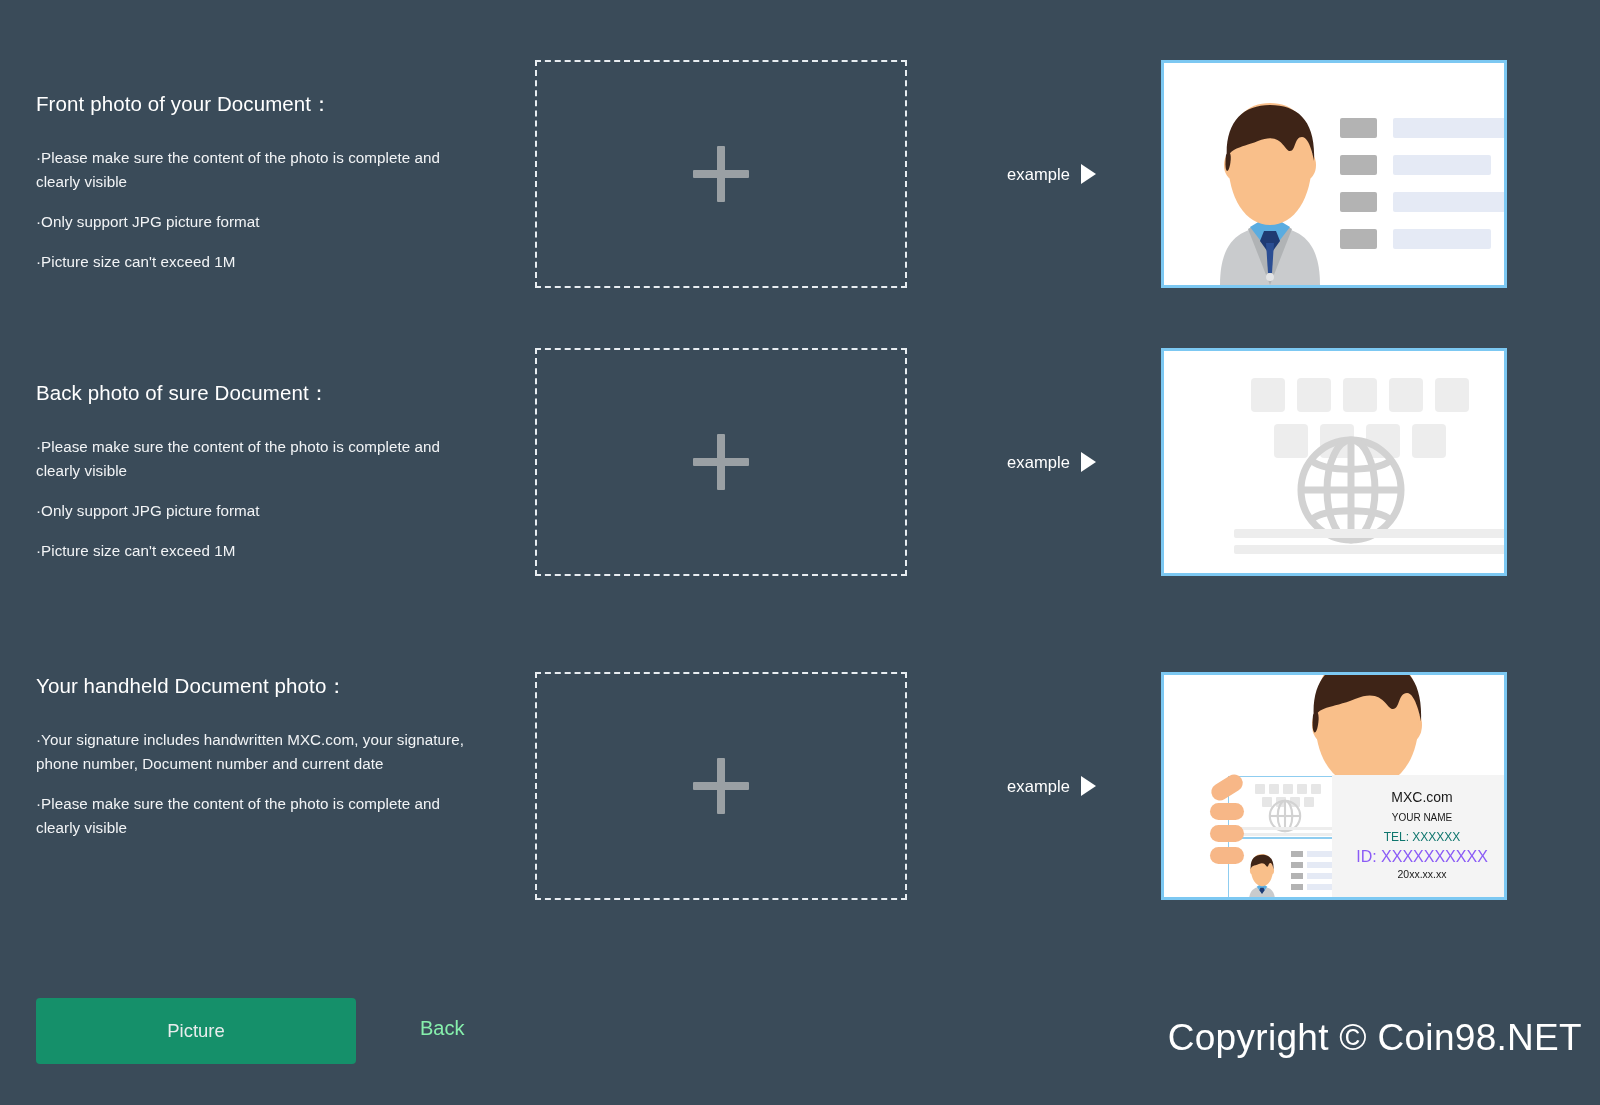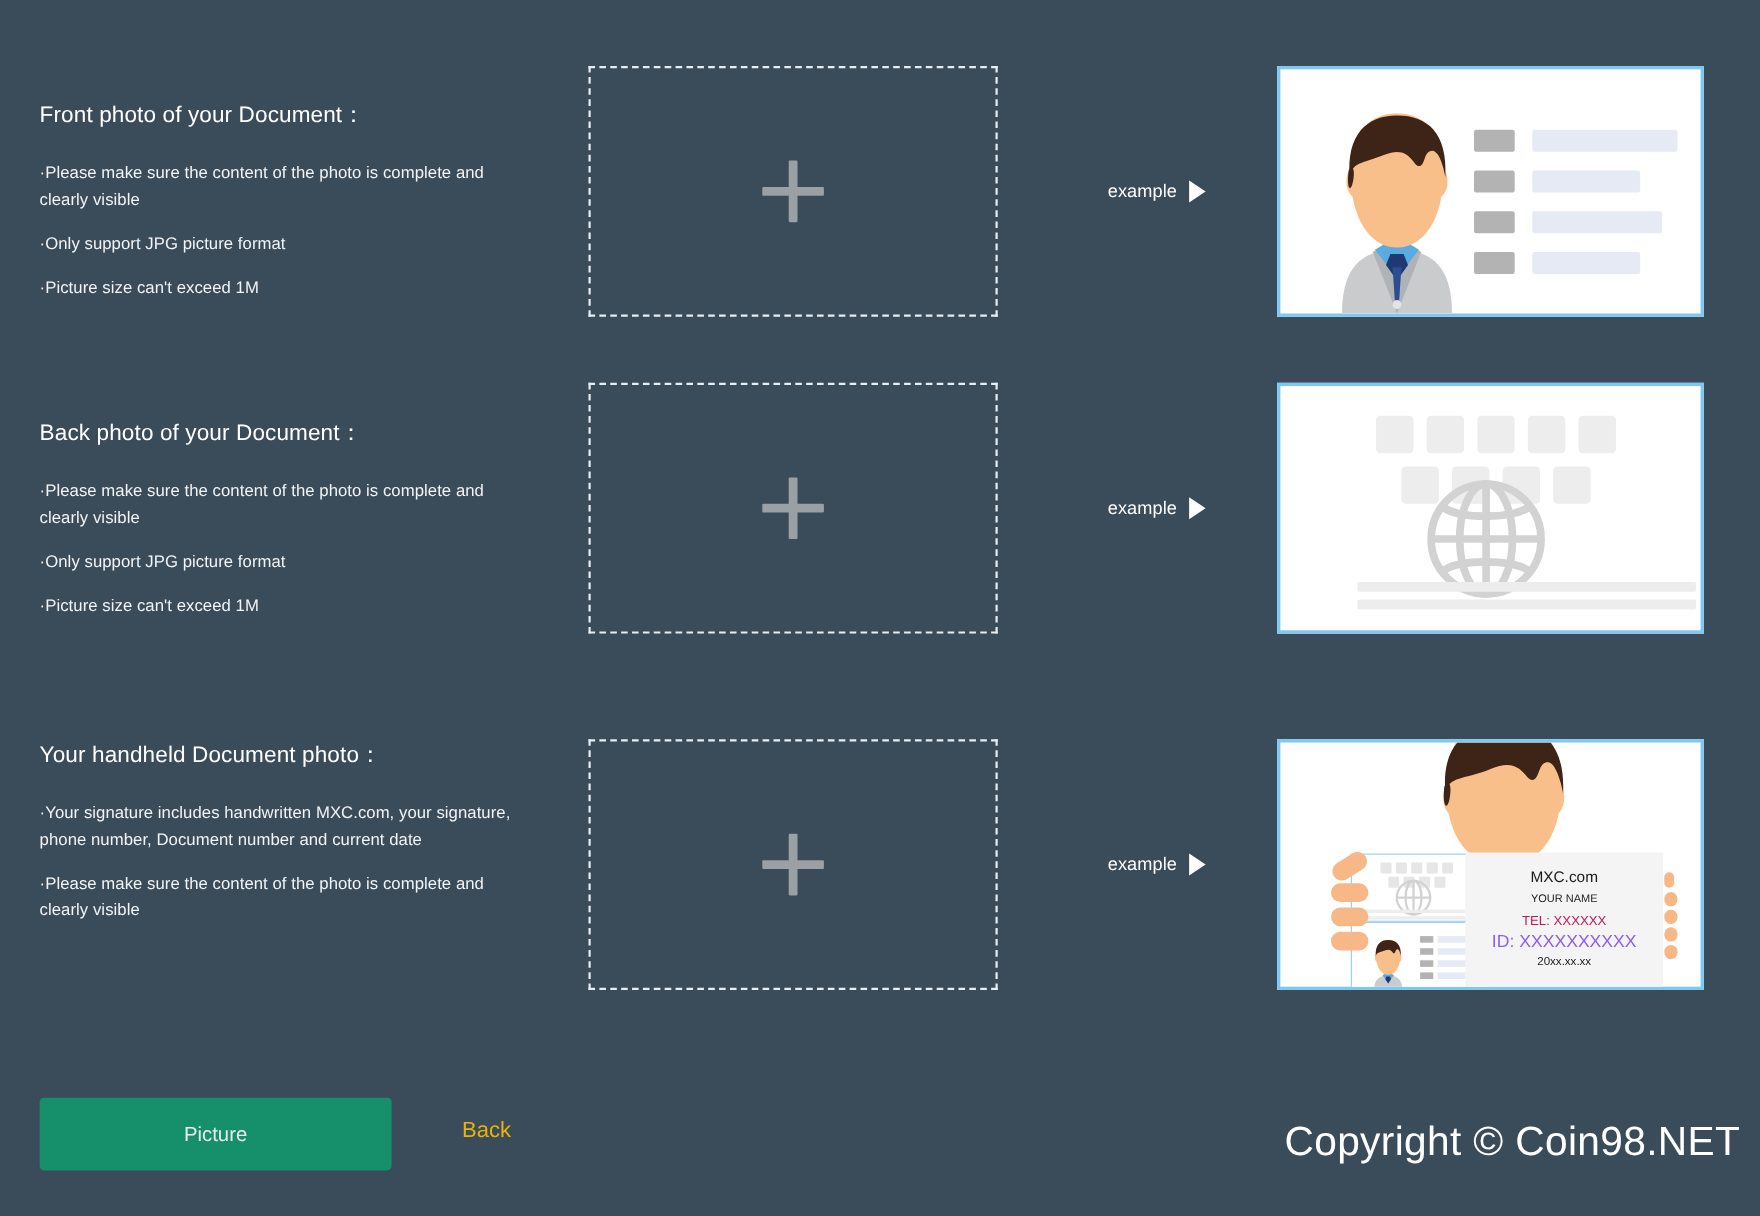--- a/index.html
+++ b/index.html
@@ -97,21 +97,21 @@
     border-left: 15px solid #ffffff;
     border-top: 10px solid transparent;
     border-bottom: 10px solid transparent;
   }
 
   
   .example-card {
     position: absolute;
     left: 1161px;
     top: 0;
-    width: 388px;
+    width: 346px;
     height: 228px;
     background: #ffffff;
     border: 3px solid #7cc8f2;
     overflow: hidden;
   }
 
   
   .ex1-avatar { position: absolute; left: 26px; bottom: 0; width: 160px; height: 182px; }
   .ex1-fields { position: absolute; left: 176px; top: 55px; }
   .field-row { display: flex; align-items: center; gap: 16px; margin-bottom: 17px; }
@@ -145,21 +145,21 @@
   .mini-box { width: 10px; height: 10px; background: #e6e6e6; border-radius: 1px; }
   .mini-line { position: absolute; left: 8px; height: 3px; background: #ededed; }
   .ex3-paper {
     position: absolute; left: 168px; top: 100px; width: 180px; height: 128px;
     background: #f4f4f4;
     display: flex; flex-direction: column; align-items: center;
     padding-top: 13px;
   }
   .paper-l1 { font-size: 14px; color: #1a1a1a; line-height: 19px; }
   .paper-l2 { font-size: 10px; color: #1a1a1a; line-height: 21px; }
-  .paper-l3 { font-size: 12px; color: #be185d; line-height: 19px; }
+  .paper-l3 { font-size: 12px; color: #0f766e; line-height: 19px; }
   .paper-l4 { font-size: 16px; color: #8b5cf6; line-height: 19px; }
   .paper-l5 { font-size: 10.5px; color: #1a1a1a; line-height: 17px; }
   .finger {
     position: absolute;
     background: #f7b787;
     border-radius: 9px;
   }
   .fl { left: 46px; width: 34px; height: 17px; }
   .fl.f1 { top: 104px; transform: rotate(-32deg); }
   .fl.f2 { top: 128px; }
@@ -179,21 +179,21 @@
     width: 320px; height: 66px;
     background: #15906a;
     border: none; border-radius: 4px;
     color: #e8eced;
     font-size: 18.5px;
     font-family: "Liberation Sans", sans-serif;
     cursor: pointer;
   }
   .back-link {
     position: absolute; left: 420px; top: 19px;
-    color: #eab308;
+    color: #86efac;
     font-size: 20px;
     cursor: pointer;
     text-decoration: none;
   }
   .copyright {
     position: absolute; right: 18px; top: 19px;
     color: #ffffff;
     font-size: 37px;
     letter-spacing: .3px;
     white-space: nowrap;
@@ -253,21 +253,21 @@
           <span class="field-key"></span>
           <span class="field-val w4"></span>
         </div>
       </div>
     </div>
   </div>
 
   <div class="upload-row row-2">
 
     <div class="instructions">
-      <div class="section-title">Back photo of your Document：</div>
+      <div class="section-title">Back photo of sure Document：</div>
       <div class="bullet">·Please make sure the content of the photo is complete and clearly visible</div>
       <div class="bullet">·Only support JPG picture format</div>
       <div class="bullet">·Picture size can't exceed 1M</div>
     </div>
 
     <div class="dropzone">
       <span class="plus-icon"></span>
     </div>
 
     <div class="example-link">

